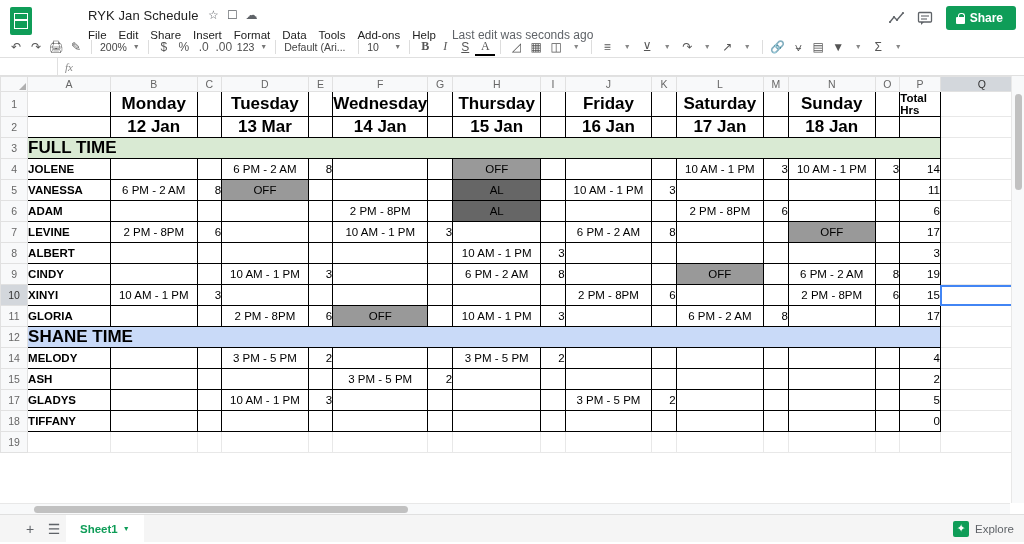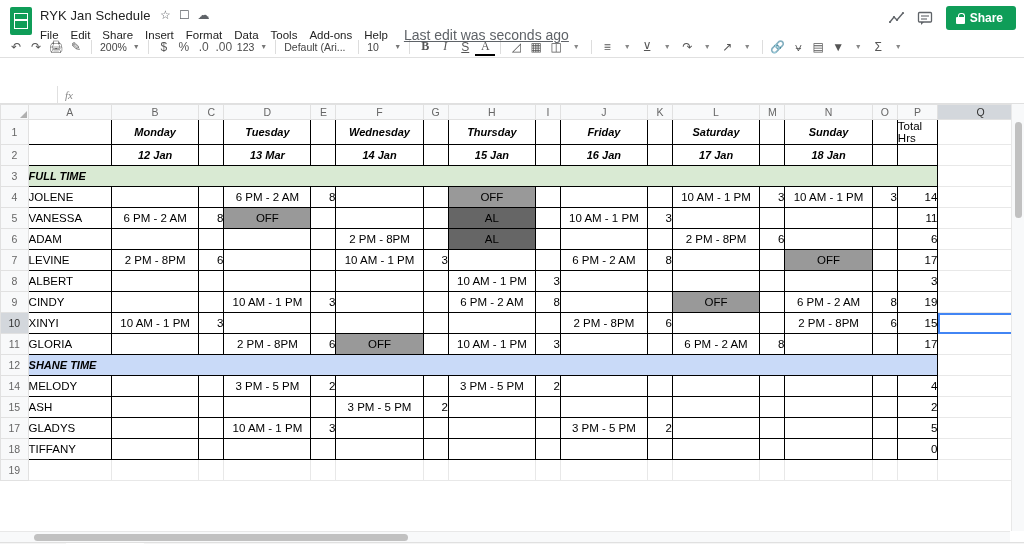--- a/index.html
+++ b/index.html
@@ -13,20 +13,21 @@
   }
 
   
   .titlebar {
     height: 36px;
     display: flex;
     align-items: flex-start;
     padding: 5px 8px 0 8px;
     background: #fff;
     position: relative;
+    gap: 48px;
   }
   .doc-logo {
     width: 22px; height: 28px;
     margin: 2px 6px 0 2px;
     background: #0f9d58;
     border-radius: 2px;
     position: relative;
     flex: 0 0 auto;
   }
   .doc-logo::after {
@@ -54,22 +55,22 @@
     display: flex; align-items: center; justify-content: center;
     cursor: pointer;
   }
   .menu-row { display: flex; align-items: center; height: 17px; margin-top: 1px; }
   .menu-item {
     font-size: 11.5px; color: #222;
     padding: 1px 6px; white-space: nowrap; cursor: pointer;
   }
   .menu-item:first-child { padding-left: 2px; }
   .last-edit {
-    font-size: 14px; color: #5f6368;
-    text-decoration: underline; margin-left: 10px;
+    font-size: 12px; color: #5f6368;
+    margin-left: 10px;
     white-space: nowrap; cursor: pointer;
   }
   .tb-right {
     position: absolute; right: 8px; top: 5px;
     display: flex; align-items: center; gap: 2px;
   }
   .icon-btn {
     width: 26px; height: 26px;
     display: flex; align-items: center; justify-content: center;
     color: #5f6368; cursor: pointer;
@@ -128,21 +129,21 @@
   }
   .size-box { width: 40px; display: flex; justify-content: space-between; }
   .b-ico { font-weight: bold; font-family: "Liberation Serif", serif; }
   .i-ico { font-style: italic; font-family: "Liberation Serif", serif; }
   .u-ico { text-decoration: underline; }
   .a-under { border-bottom: 2px solid #000; line-height: 1; padding-bottom: 0px; font-family:"Liberation Serif",serif;}
 
   
   .formulabar {
     height: 18px; display: flex; align-items: center;
-    border-bottom: 1px solid #e0e0e0; background: #fff; margin-top: 28px;
+    border-bottom: 1px solid #e0e0e0; background: #fff;
   }
   .namebox {
     width: 58px; height: 100%;
     border-right: 1px solid #e0e0e0;
     font-size: 10px; color: #333;
     display: flex; align-items: center; padding-left: 6px;
   }
   .fx { width: 22px; text-align: center; font-size: 11px; color: #888;
         font-family: "Liberation Serif", serif; font-style: italic; }
   .fcontent { flex: 1; font-size: 11px; color: #222; }
@@ -188,23 +189,23 @@
     height: 21px;
     padding: 0 3px;
     overflow: hidden;
     white-space: nowrap;
     background: #fff;
   }
   
   td.cell.bx { border: 1px solid #000; }
   td.cell.ctr  { text-align: center; }
   td.cell.rgt  { text-align: right; }
-  td.cell.lft  { text-align: left; }
+  td.cell.lft  { text-align: left; font-weight: bold; }
   td.cell.bold { font-weight: bold; }
-  td.cell.big  { font-size: 11px; font-style: italic; }
+  td.cell.big  { font-size: 17px; }
   td.cell.wrap { white-space: normal; line-height: 12px; font-size: 11.5px; }
 
   .bg-fulltime { background: #d9ead3 !important; }
   .bg-parttime { background: #c9daf8 !important; }
   .bg-off { background: #999999 !important; }
   .bg-al  { background: #666666 !important; }
 
   td.blank { border: 1px solid #e8e8e8; background: #fff; height: 21px; }
   .selcell { outline: 2px solid #4285f4; outline-offset: -2px; }
 

